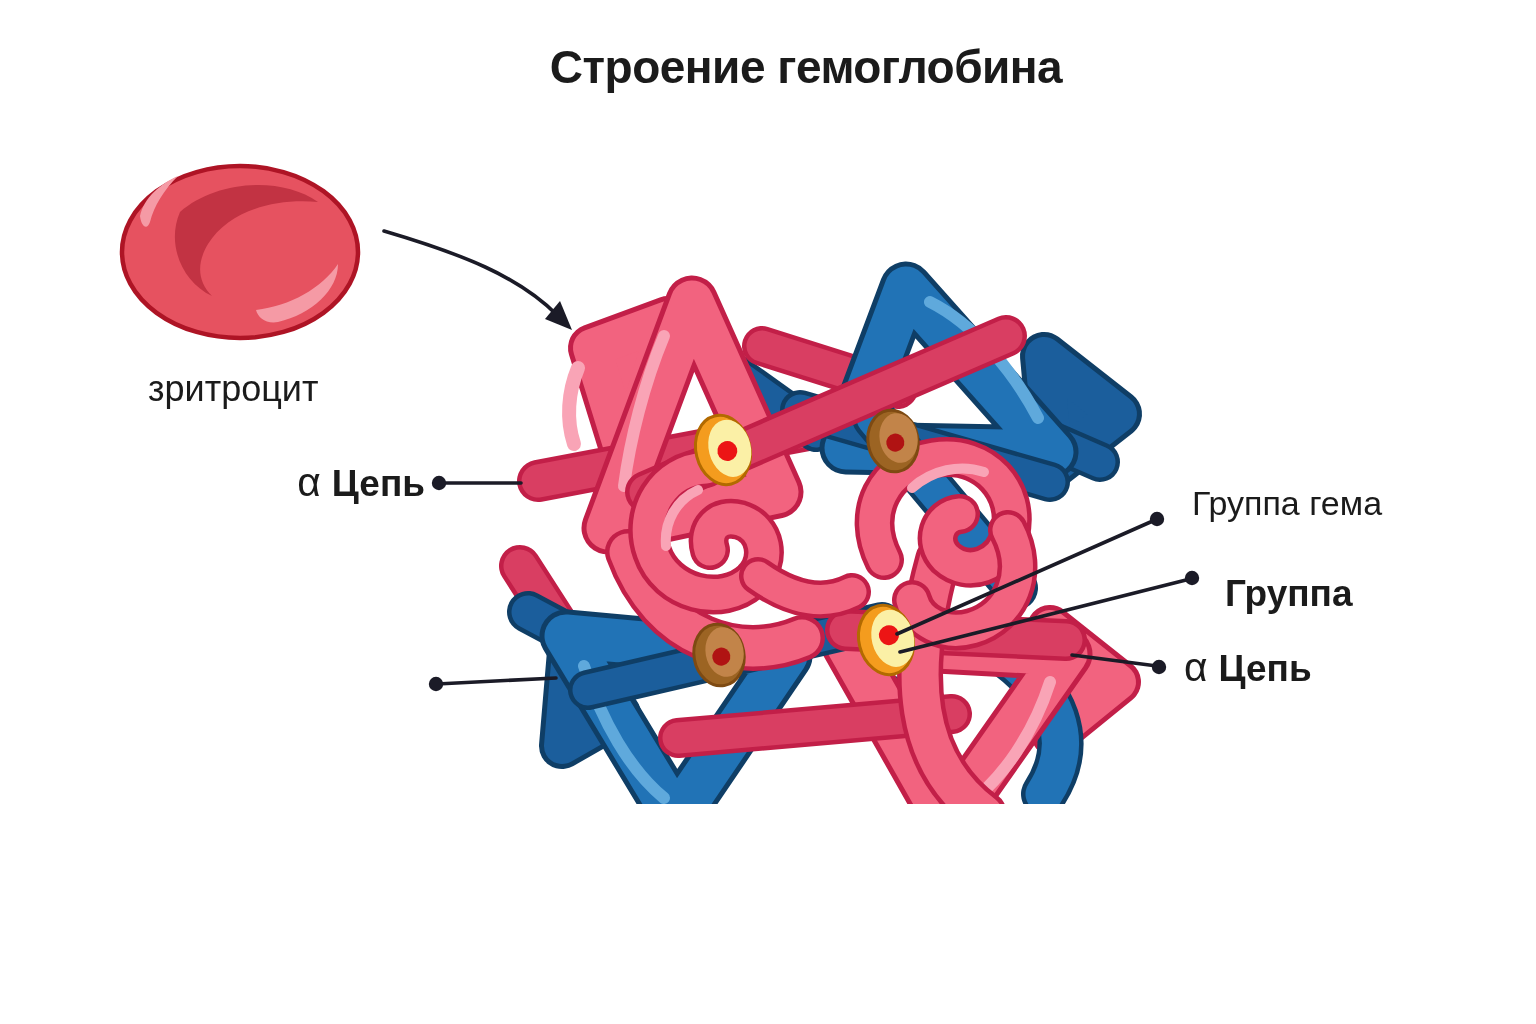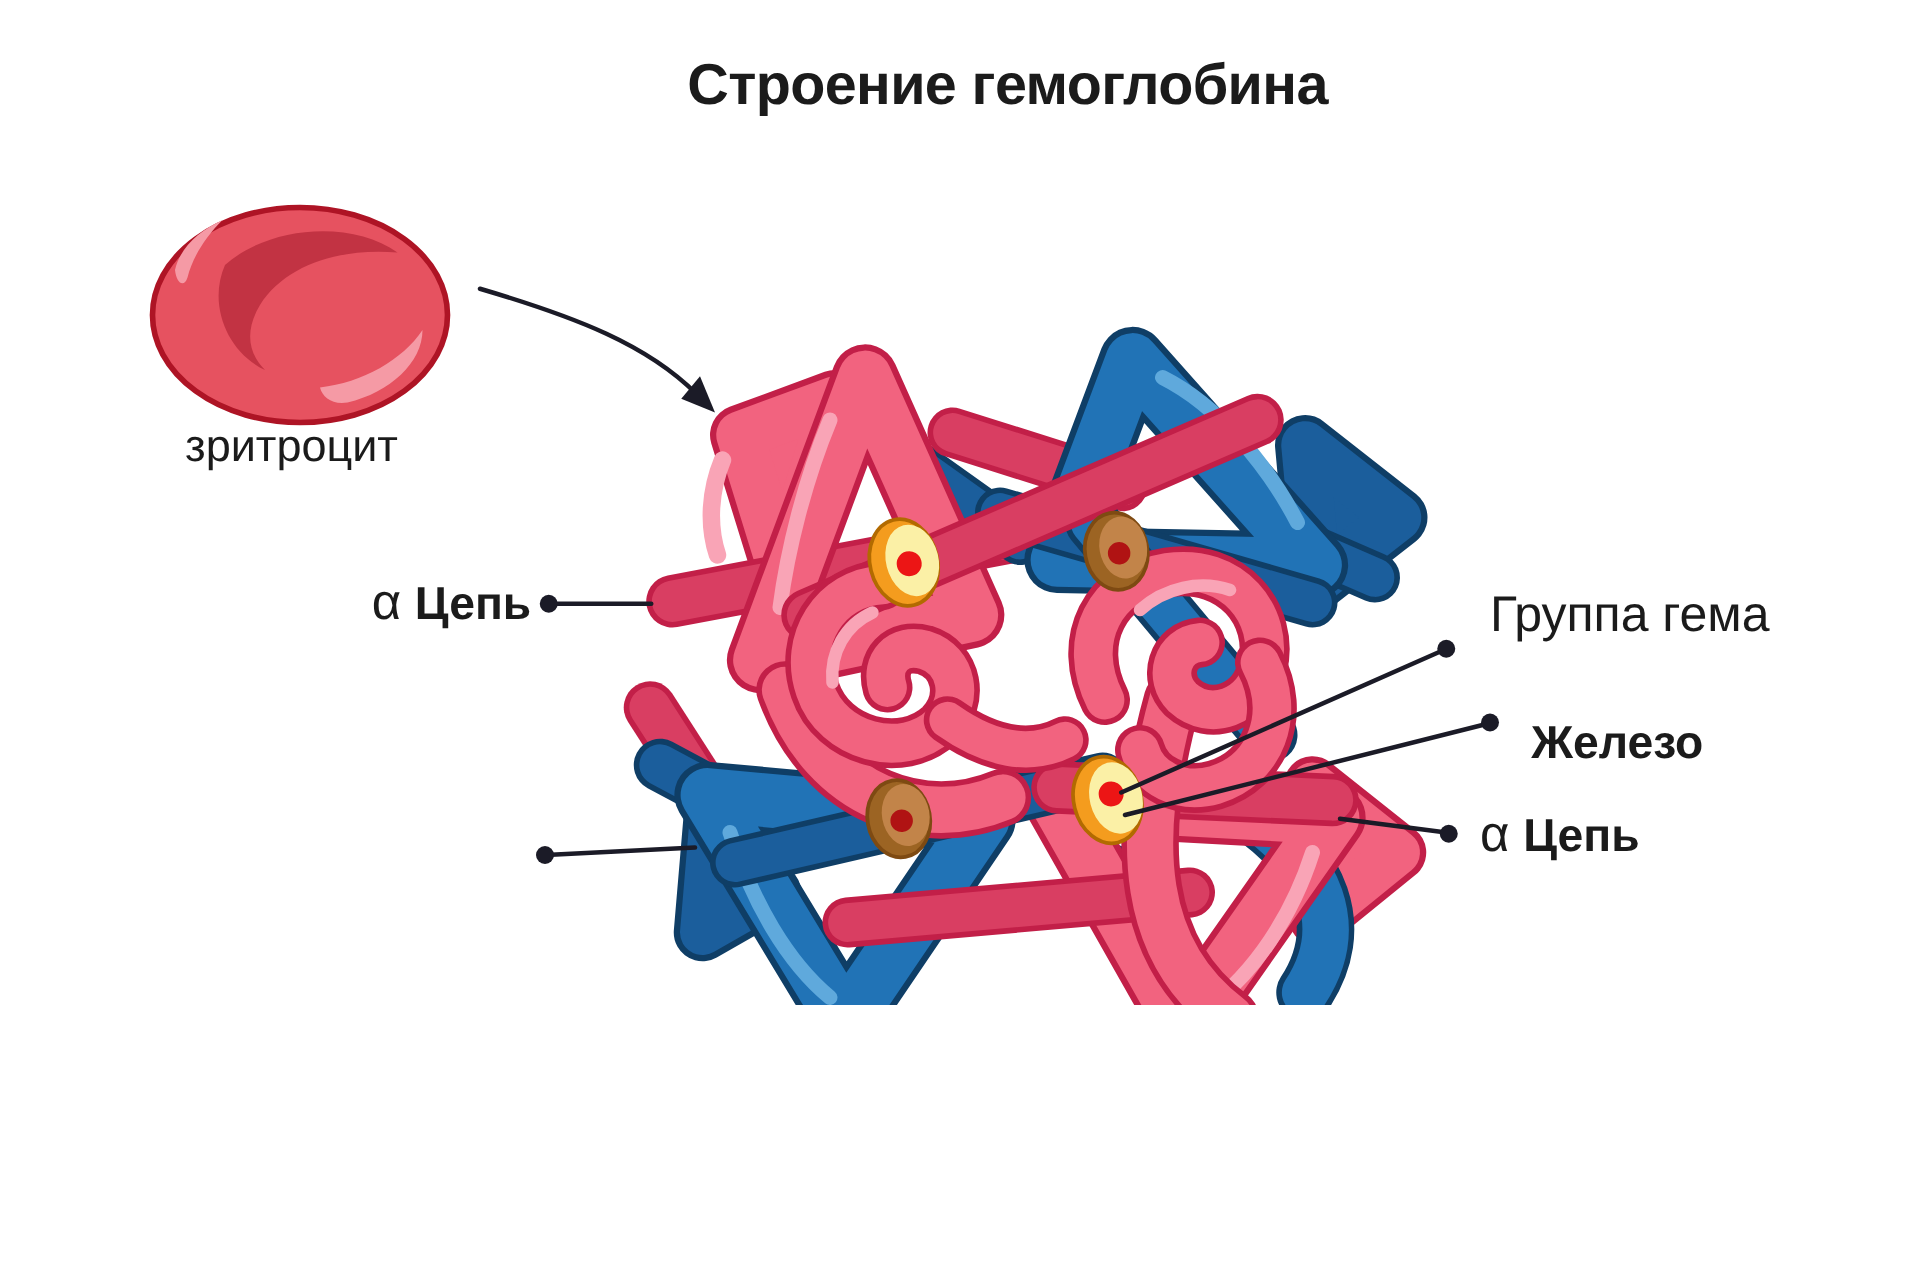--- a/index.html
+++ b/index.html
@@ -6,29 +6,29 @@
   .stage{
     position:relative;width:1536px;height:804px;background:#ffffff;overflow:hidden;
     font-family:"Liberation Sans","DejaVu Sans",sans-serif;color:var(--text-color,#1b1b1b);
   }
   svg.art{position:absolute;left:0;top:0;width:1536px;height:1024px;}
   .title{
     position:absolute;top:40px;left:76px;right:0;text-align:center;
     font-size:46px;font-weight:700;letter-spacing:-0.5px;white-space:nowrap;
   }
   .erythro{
-    position:absolute;left:148px;top:336px;font-size:36px;font-weight:400;white-space:nowrap;
+    position:absolute;left:148px;top:368px;font-size:36px;font-weight:400;white-space:nowrap;
   }
   .lbl{position:absolute;white-space:nowrap;font-size:37px;}
   .lbl .sym{font-weight:400;font-size:1.1em;margin-right:11px;}
   .lbl .word{font-weight:700;text-align:right;}
   .lbl.left-side{left:0;width:425px;text-align:right;transform:translateY(-52%);}
   .lbl.alpha-left{top:483px;}
   .lbl.beta-left{top:684px;}
-  .lbl.heme-label{left:1192px;top:492px;transform:translateY(-50%);font-size:40px;font-weight:400;}
+  .lbl.heme-label{left:1192px;top:503px;transform:translateY(-50%);font-size:34px;font-weight:400;}
   .lbl.iron-label{left:1225px;top:594px;transform:translateY(-50%);font-size:37px;font-weight:700;}
   .lbl.alpha-right{left:1184px;top:667px;transform:translateY(-50%);}
 </style>
 </head>
 <body>
 
 <div class="stage">
 
   <svg class="art" viewBox="0 0 1536 1024">
 
@@ -186,19 +186,19 @@
 
   <div class="erythro">зритроцит</div>
 
   <div class="lbl left-side alpha-left">
     <span class="sym">α</span><span class="word">Цепь</span>
   </div>
 
 
   <div class="lbl heme-label">Группа гема</div>
 
-  <div class="lbl iron-label">Железо</div>
+  <div class="lbl iron-label">Группа</div>
 
   <div class="lbl alpha-right">
     <span class="sym">α</span><span class="word">Цепь</span>
   </div>
 
 </div>
 
 </body></html>

